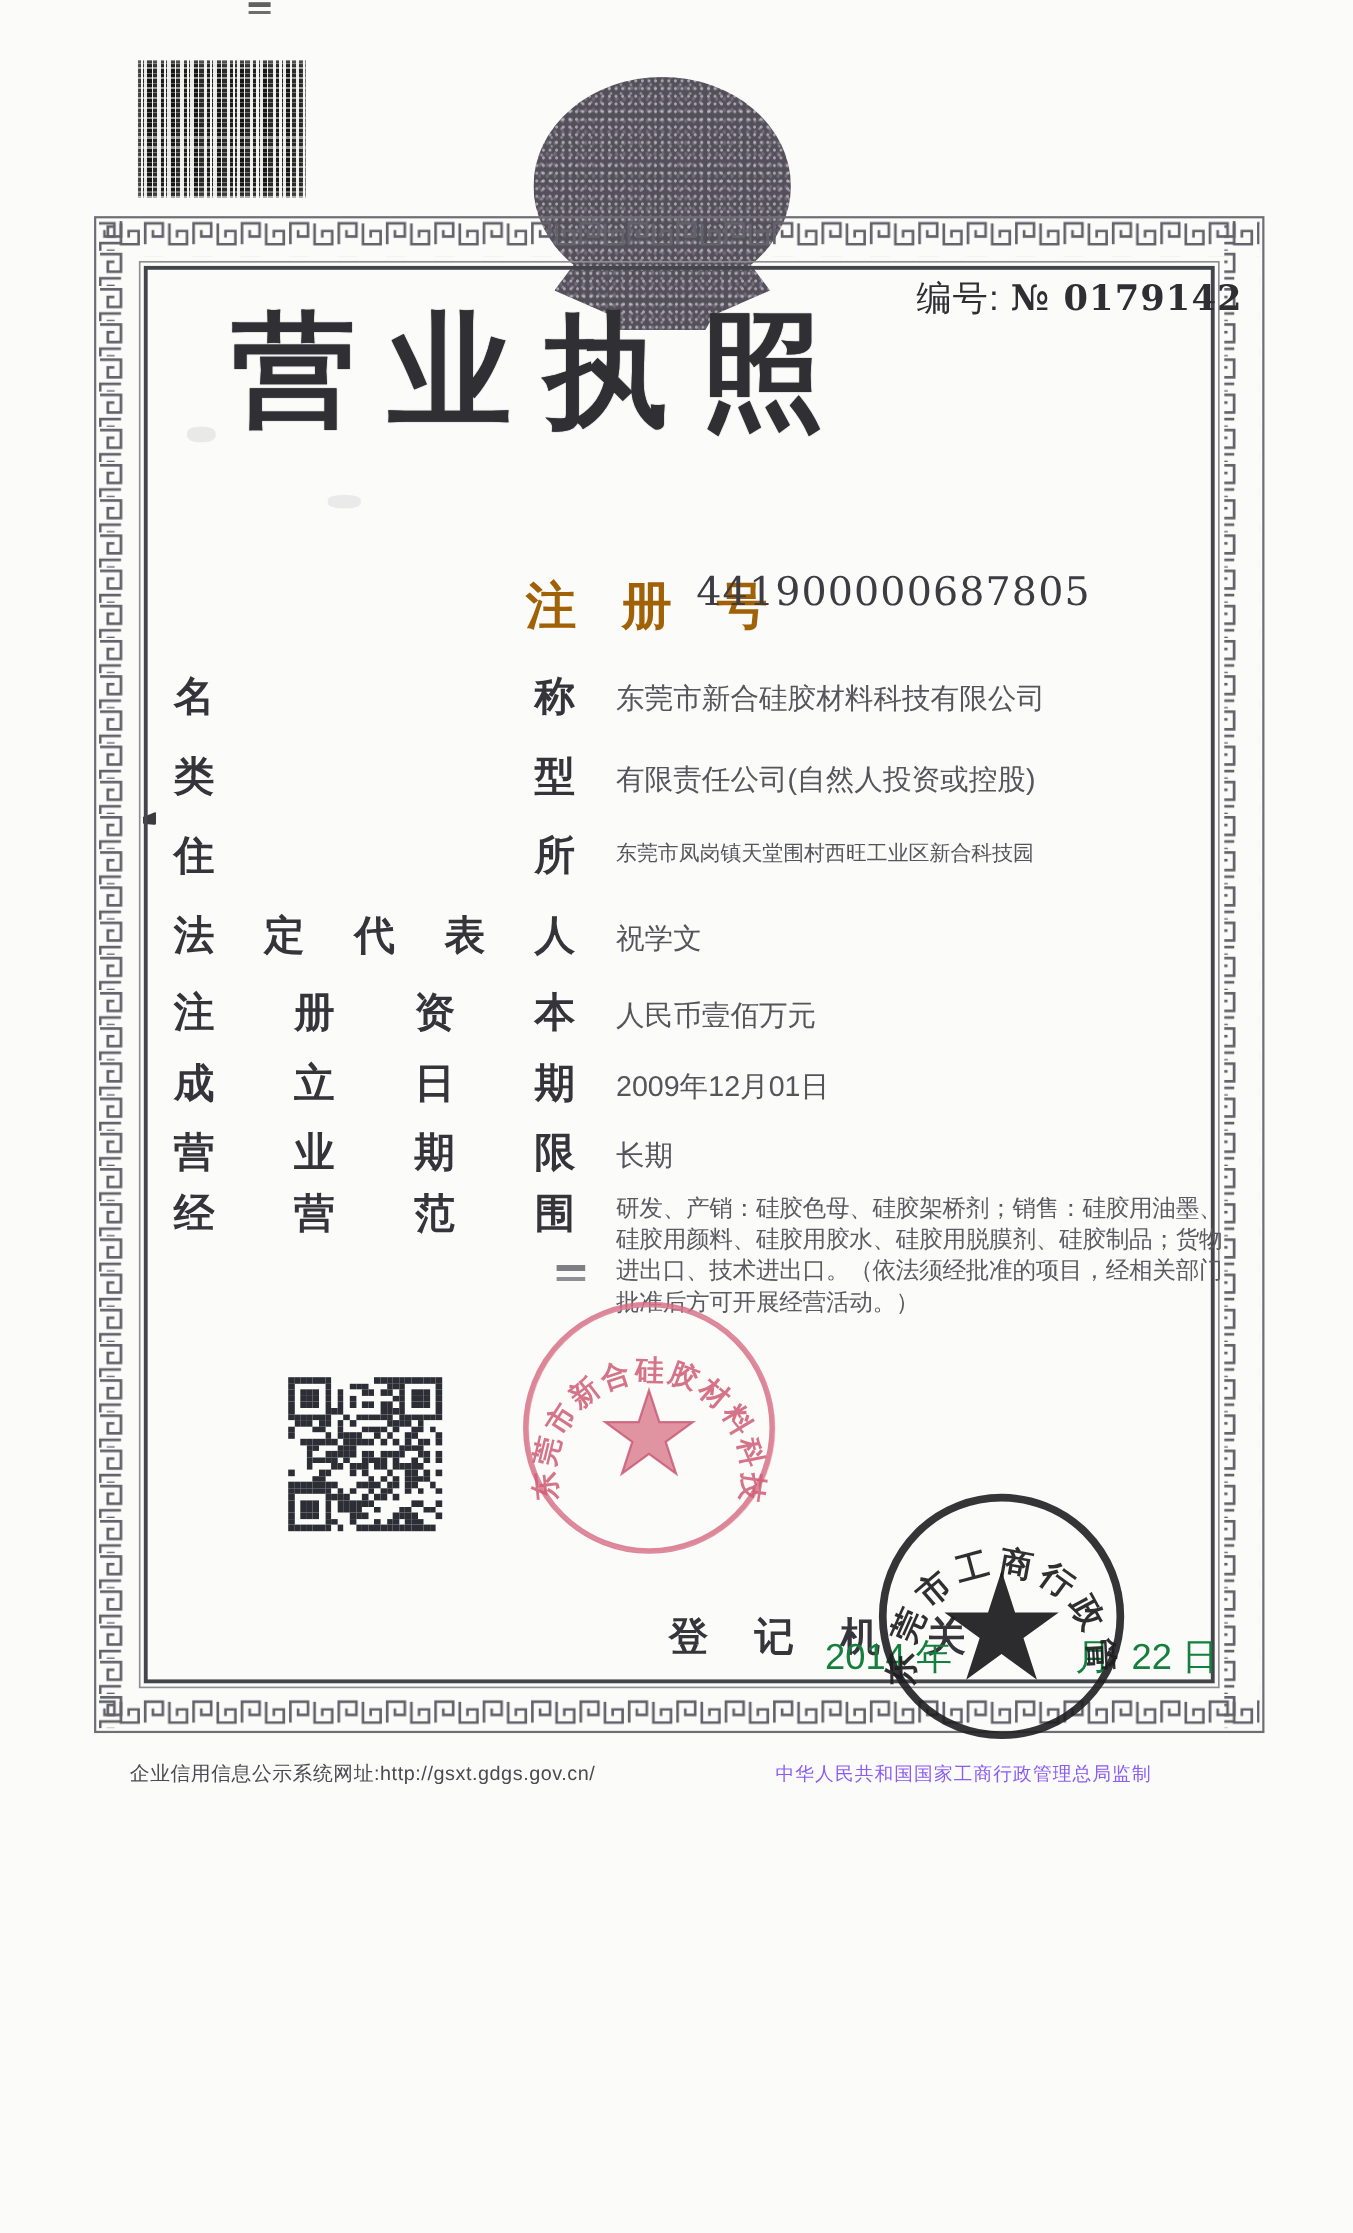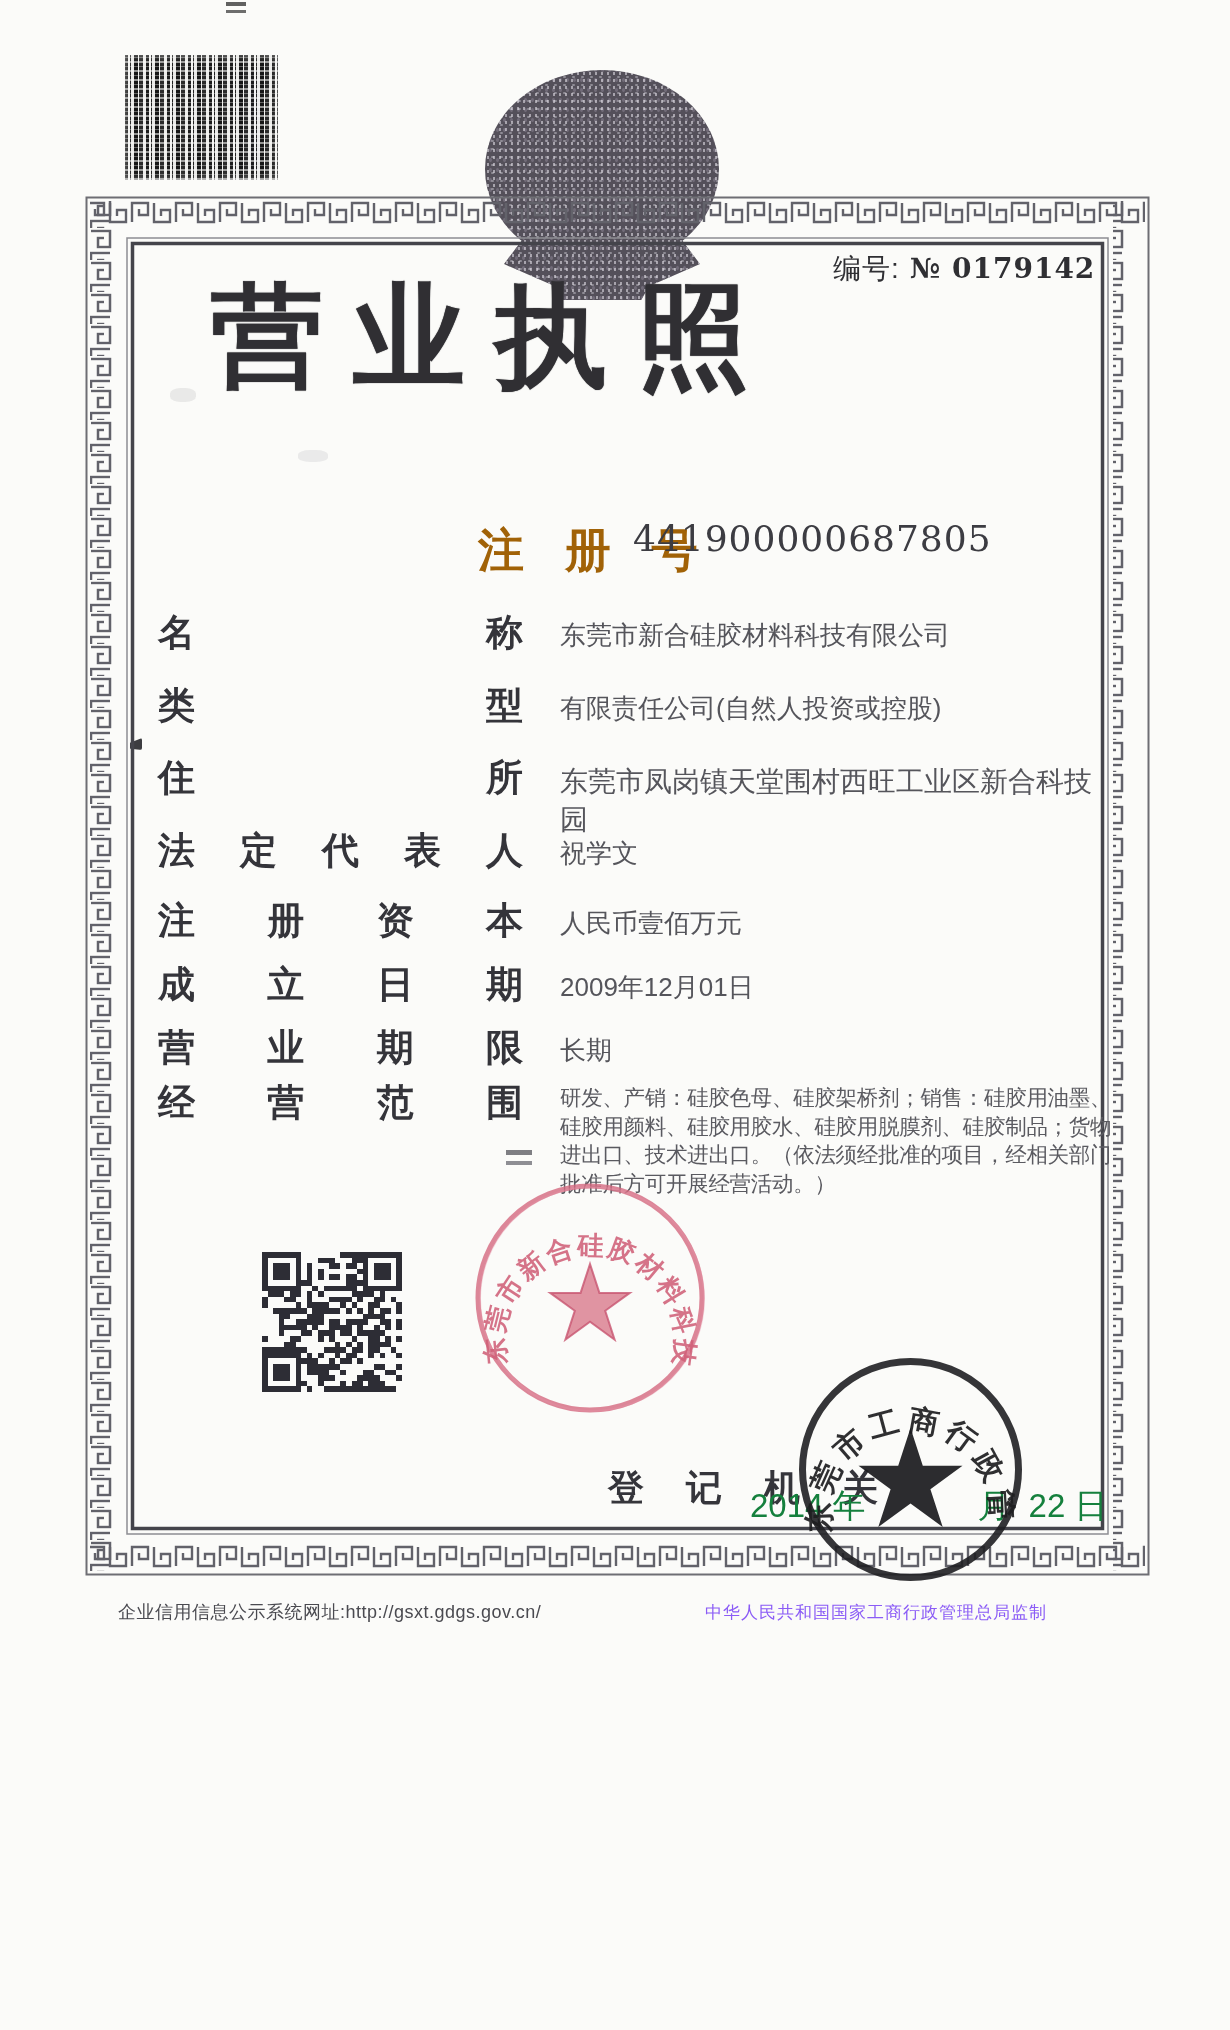--- a/index.html
+++ b/index.html
@@ -31,21 +31,21 @@
     background:
       radial-gradient(rgba(236,233,240,.55) 1px,transparent 1.5px) 0 0/6px 7px,
       radial-gradient(rgba(215,212,222,.45) 1px,transparent 1.6px) 3px 3px/9px 8px,
       radial-gradient(rgba(120,114,128,.8) 1px,transparent 1.8px) 2px 5px/7px 10px,
       #54505a;}
   .emblem-circle{left:3px;top:0;width:234px;height:198px;border-radius:50%;}
   .emblem-base{left:22px;top:168px;width:196px;height:62px;
     clip-path:polygon(10% 0,90% 0,100% 42%,74% 78%,70% 100%,30% 100%,26% 78%,0 42%);}
 
   
-  .serial{left:833px;top:250px;font-size:28px;color:#2f2f33;letter-spacing:1px;}
+  .serial{left:833px;top:250px;font-size:32px;color:#2f2f33;letter-spacing:1px;}
   .serial .no{font-family:"DejaVu Serif",serif;font-weight:bold;margin-left:10px;}
 
   
   .title{left:130px;top:262px;width:700px;text-align:center;font-size:112px;font-weight:bold;
     color:#302f33;letter-spacing:30px;text-indent:30px;
     text-shadow:0 0 1px #3a3a3e;}
 
   
   .regno-label{left:478px;top:520px;font-size:46px;color:#a16207;letter-spacing:14px;font-weight:700;}
   .regno-value{left:633px;top:518px;font-size:36px;color:#3c3c42;font-family:"DejaVu Serif",serif;letter-spacing:1px;}
@@ -128,21 +128,21 @@
 <div class="abs flabel justify-chars" style="top:681px">
     <span>类</span>
     <span>型</span>
   </div>
 <div class="abs fvalue" style="top:691px">有限责任公司(自然人投资或控股)</div>
 
 <div class="abs flabel justify-chars" style="top:753px">
     <span>住</span>
     <span>所</span>
   </div>
-<div class="abs fvalue" style="top:763px;font-size:28px">东莞市凤岗镇天堂围村西旺工业区新合科技园</div>
+<div class="abs fvalue" style="top:763px;font-size:19px">东莞市凤岗镇天堂围村西旺工业区新合科技园</div>
 
 <div class="abs flabel justify-chars" style="top:826px">
     <span>法</span>
     <span>定</span>
     <span>代</span>
     <span>表</span>
     <span>人</span>
   </div>
 <div class="abs fvalue" style="top:836px">祝学文</div>
 

